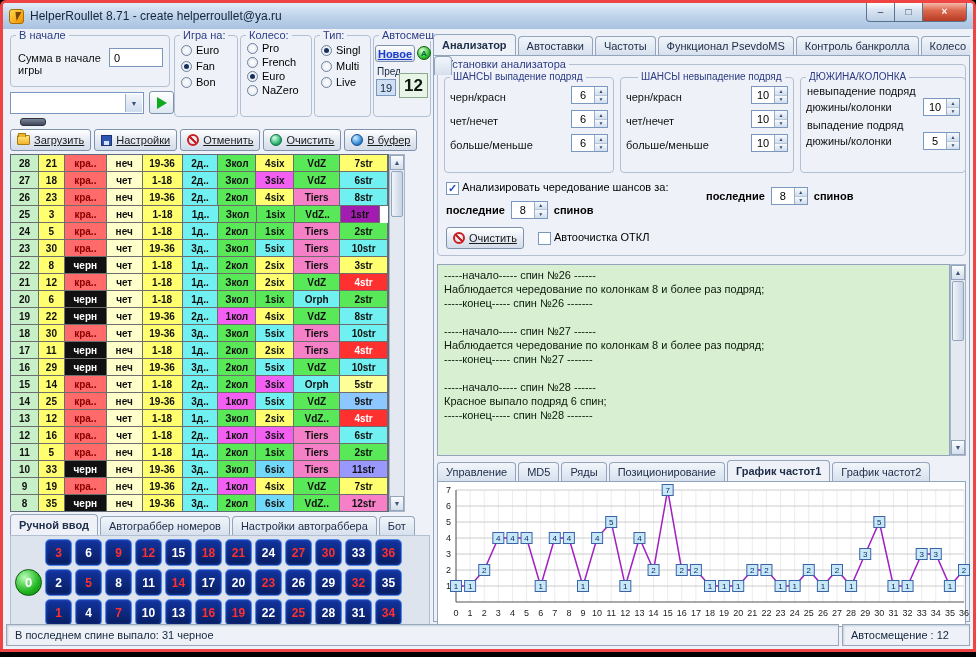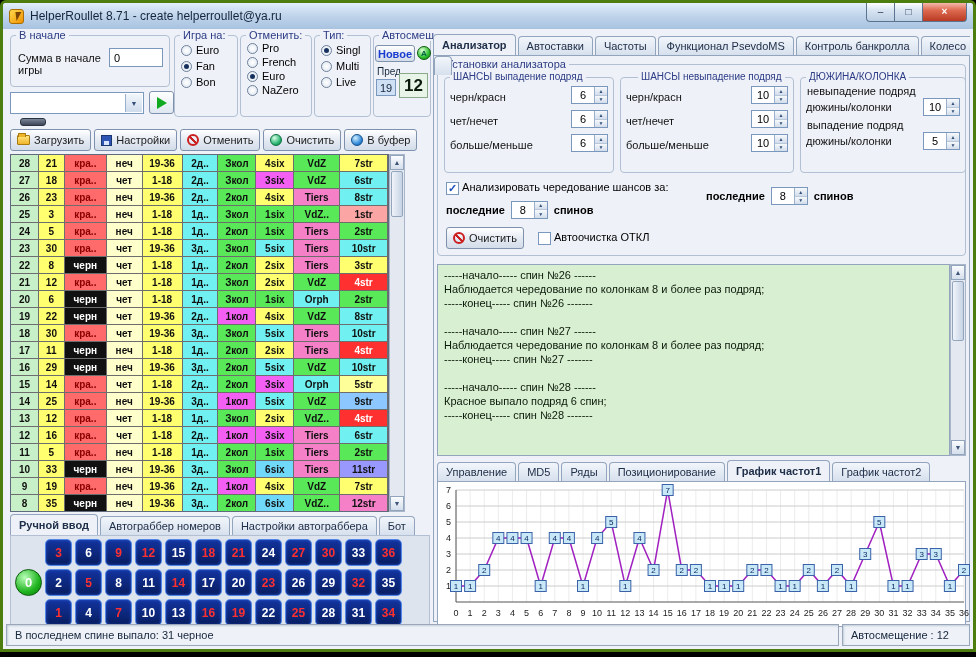--- a/index.html
+++ b/index.html
@@ -1,17 +1,17 @@
 <!DOCTYPE html>
 <html><head>
 <meta charset="utf-8">
 <style>
   * { box-sizing: border-box; margin:0; padding:0; }
   html,body { width:976px; height:657px; background:#000; font-family:"Liberation Sans", sans-serif; font-size:11px; overflow:hidden; }
-  .window { position:absolute; left:0; top:0; width:976px; height:652px; background:#eef2f8; border:3px solid #4d7c0f; border-radius:6px 6px 0 0; }
+  .window { position:absolute; left:0; top:0; width:976px; height:652px; background:#eef2f8; border:3px solid #ef4444; border-radius:6px 6px 0 0; }
   .titlebar { position:absolute; left:0; top:0; right:0; height:26px; background:linear-gradient(#e3eefa,#c2d6ec 45%,#a8c2e0); border-radius:3px 3px 0 0; display:flex; align-items:center; padding:0 6px; }
   .title-icon { width:15px; height:15px; border-radius:3px; background:linear-gradient(135deg,#ffd94d,#f09000); border:1px solid #a86c00; position:relative; }
   .title-icon:after { content:""; position:absolute; left:4px; top:2px; width:0; height:0; border-left:4px solid transparent; border-right:2px solid transparent; border-top:9px solid #7a4500; transform:skewX(-18deg); }
   .title-text { margin-left:6px; color:#15253c; font-size:12px; }
   .winbtns { margin-left:auto; display:flex; margin-top:-8px; }
   .wbtn { height:19px; border:1px solid #5a738f; border-top:none; background:linear-gradient(#fdfeff,#d8e4f2 40%,#bccfe4); color:#2a3a52; font-size:10px; display:flex; align-items:center; justify-content:center; }
   .wbtn.min { width:29px; border-radius:0 0 0 4px; }
   .wbtn.max { width:27px; border-left:none; border-right:none; }
   .wbtn.close { width:45px; border-radius:0 0 4px 0; background:linear-gradient(#f5b8ab,#dd6a50 40%,#b83b22); color:#fff; font-weight:bold; }
   .main { position:absolute; left:3px; right:3px; top:29px; bottom:27px; }
@@ -19,21 +19,21 @@
   .rpanel { position:absolute; left:427px; right:0; top:0; bottom:0; }
   
   .grp { position:absolute; border:1px solid #b3bfd2; border-radius:4px; }
   .cap { position:absolute; top:-7px; left:5px; background:#eef2f8; padding:0 3px; color:#2c3b85; white-space:nowrap; }
   
   .radio { display:flex; align-items:center; gap:4px; margin:4px 0 0 6px; cursor:default; }
   .radio i { width:11px; height:11px; border-radius:50%; border:1px solid #6d7f99; background:radial-gradient(#fff,#dde6f0); position:relative; display:inline-block; }
   .radio.sel i:after { content:""; position:absolute; left:2px; top:2px; width:5px; height:5px; border-radius:50%; background:#17305e; }
   .inp { border:1px solid #7a97bd; background:#fff; height:19px; padding:1px 4px; font-size:11px; font-family:"Liberation Sans",sans-serif; }
   
-  .btn { display:inline-flex; align-items:center; justify-content:center; gap:4px; height:22px; padding:0 6px; border:1px solid #7f92ad; border-radius:3px; background:linear-gradient(#ffffff,#e7ecf4 45%,#d3dce9); font-size:11px; color:#1c1c1c; cursor:default; white-space:nowrap; }
+  .btn { display:inline-flex; align-items:center; justify-content:center; gap:4px; height:22px; padding:0 6px; border:1px solid #7f92ad; border-radius:3px; background:linear-gradient(#ffffff,#e7ecf4 45%,#d3dce9); font-size:11px; color:#1c1c1c; cursor:default; white-space:nowrap;text-decoration:underline; }
   .icon-folder { width:13px; height:10px; background:linear-gradient(#ffe680,#f0b428); border:1px solid #a87c10; border-radius:1px; position:relative; }
   .icon-folder:before { content:""; position:absolute; left:0; top:-3px; width:6px; height:3px; background:#f0b428; border:1px solid #a87c10; border-bottom:none; border-radius:1px 1px 0 0; }
   .icon-save { width:11px; height:11px; background:#2f55b4; border:1px solid #1b3570; position:relative; }
   .icon-save:before { content:""; position:absolute; left:2px; top:5px; width:5px; height:4px; background:#d8e4ff; }
   .icon-cancel { width:12px; height:12px; border:2px solid #cc2020; border-radius:50%; background:linear-gradient(45deg,transparent 40%,#cc2020 40%,#cc2020 60%,transparent 60%); }
   .icon-globe { width:12px; height:12px; border-radius:50%; background:radial-gradient(circle at 35% 30%,#cfeeff,#2e86d8 65%,#14508e); border:1px solid #14508e; }
   .icon-globe.greenish { background:radial-gradient(circle at 35% 30%,#d8ffe8,#22b06a 65%,#0d7040); border-color:#0d7040; }
   .ball { width:14px; height:14px; border-radius:50%; background:radial-gradient(circle at 35% 30%,#e0ffd8,#2fc02f 60%,#107010); border:1px solid #0a5a0a; display:flex; align-items:center; justify-content:center; color:#064; font-size:8px; font-weight:bold; }
   
   .combo { position:absolute; height:22px; border:1px solid #7a97bd; background:#fff; }
@@ -111,21 +111,21 @@
             <i></i>
             <span>Fan</span>
           </label>
         <label class="radio">
             <i></i>
             <span>Bon</span>
           </label>
       </div>
 
       <div class="grp" style="left:232px;top:3px;width:72px;height:82px;">
-        <span class="cap">Отменить:</span>
+        <span class="cap">Колесо:</span>
         <label class="radio" style="margin-top:6px;">
             <i></i>
             <span>Pro</span>
           </label>
         <label class="radio" style="margin-top:2px;">
             <i></i>
             <span>French</span>
           </label>
         <label class="radio sel" style="margin-top:2px;">
             <i></i>
@@ -231,21 +231,21 @@
           <div class="trow">
             <div class="tcell" style="width: 28px; background: rgb(200, 240, 200);">25</div>
             <div class="tcell" style="width: 26px; background: rgb(255, 255, 112);">3</div>
             <div class="tcell" style="width: 42px; background: rgb(255, 106, 106); color: rgb(139, 0, 0);">кра..</div>
             <div class="tcell" style="width: 36px; background: rgb(255, 255, 204);">неч</div>
             <div class="tcell" style="width: 40px; background: rgb(255, 255, 112);">1-18</div>
             <div class="tcell" style="width: 36px; background: rgb(112, 240, 240);">1д..</div>
             <div class="tcell" style="width: 38px; background: rgb(88, 232, 88);">Зкол</div>
             <div class="tcell" style="width: 38px; background: rgb(88, 232, 88);">1six</div>
             <div class="tcell" style="width: 46px; background: rgb(88, 232, 88);">VdZ..</div>
-            <div class="tcell" style="width: 48px; background: #fca5a5;">1str</div>
+            <div class="tcell" style="width: 39px; background: #a21caf;">1str</div>
           </div>
           <div class="trow">
             <div class="tcell" style="width: 28px; background: rgb(200, 240, 200);">24</div>
             <div class="tcell" style="width: 26px; background: rgb(255, 255, 112);">5</div>
             <div class="tcell" style="width: 42px; background: rgb(255, 106, 106); color: rgb(139, 0, 0);">кра..</div>
             <div class="tcell" style="width: 36px; background: rgb(255, 255, 204);">неч</div>
             <div class="tcell" style="width: 40px; background: rgb(255, 255, 112);">1-18</div>
             <div class="tcell" style="width: 36px; background: rgb(112, 240, 240);">1д..</div>
             <div class="tcell" style="width: 38px; background: rgb(88, 232, 88);">2кол</div>
             <div class="tcell" style="width: 38px; background: rgb(88, 232, 88);">1six</div>

